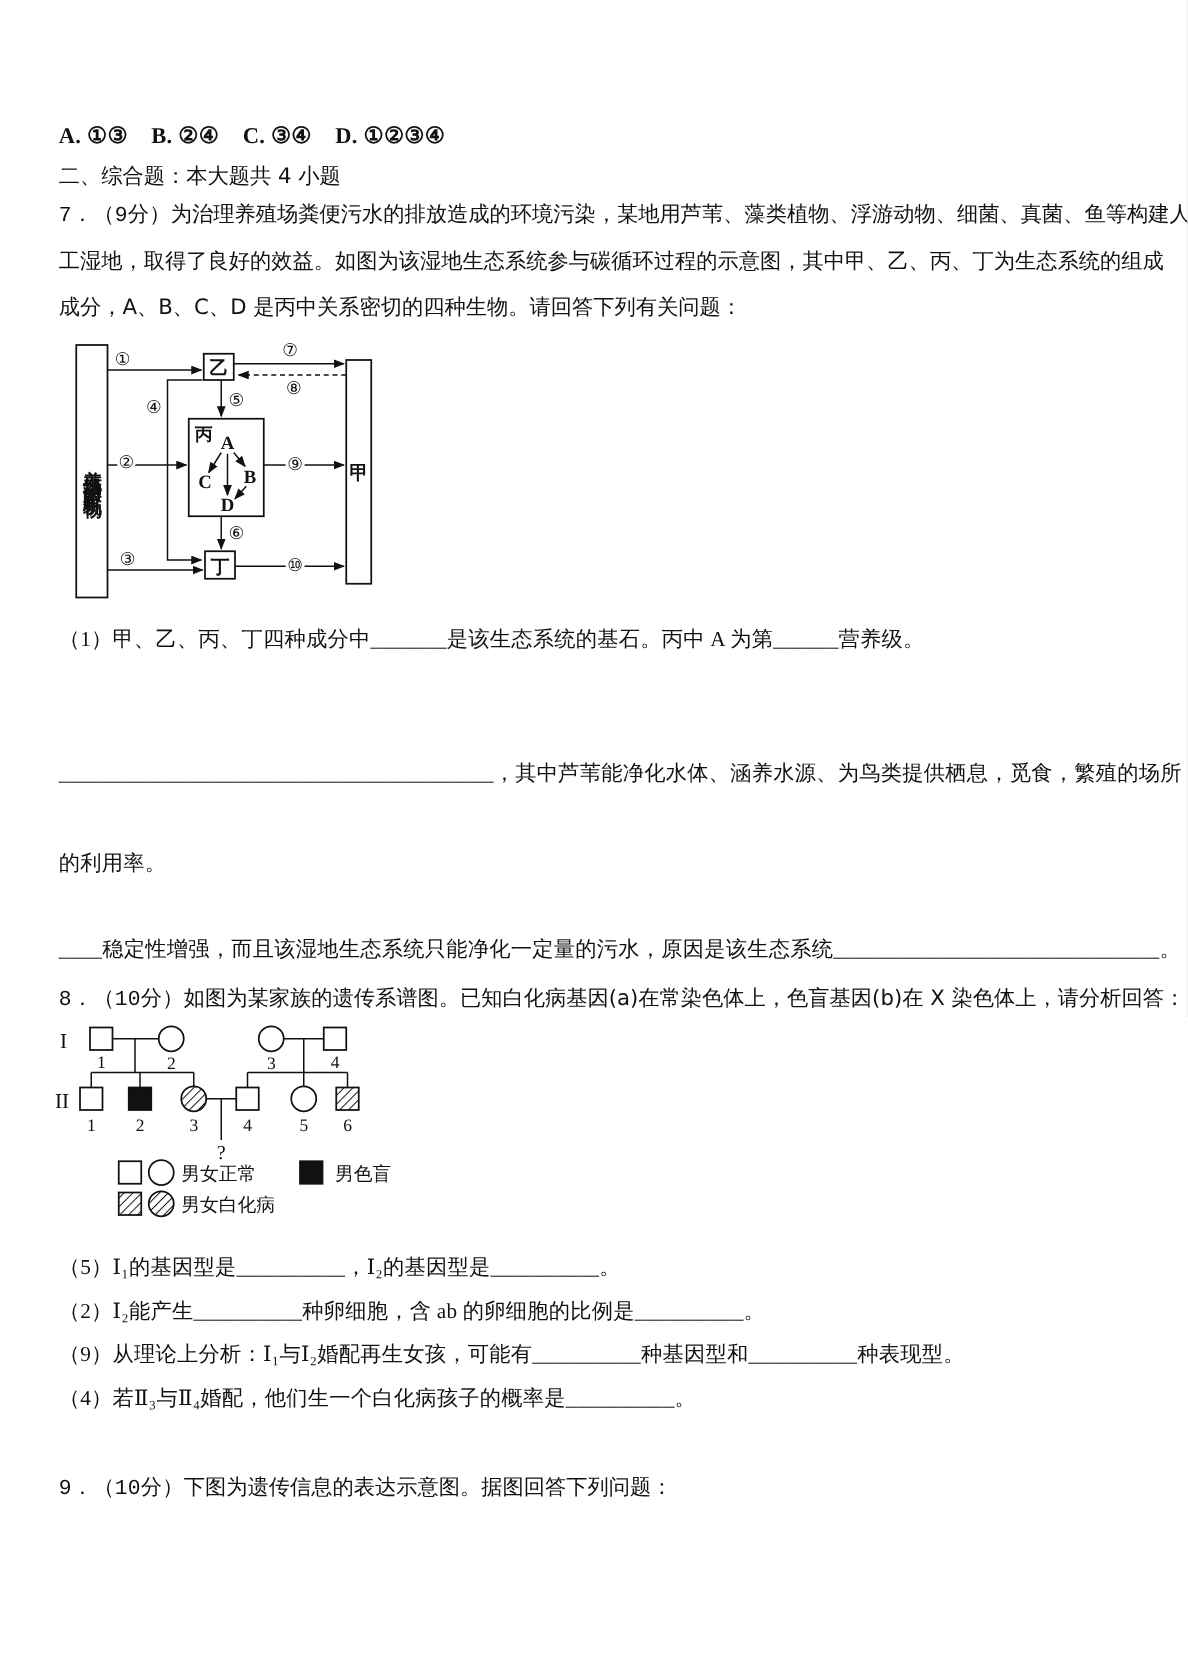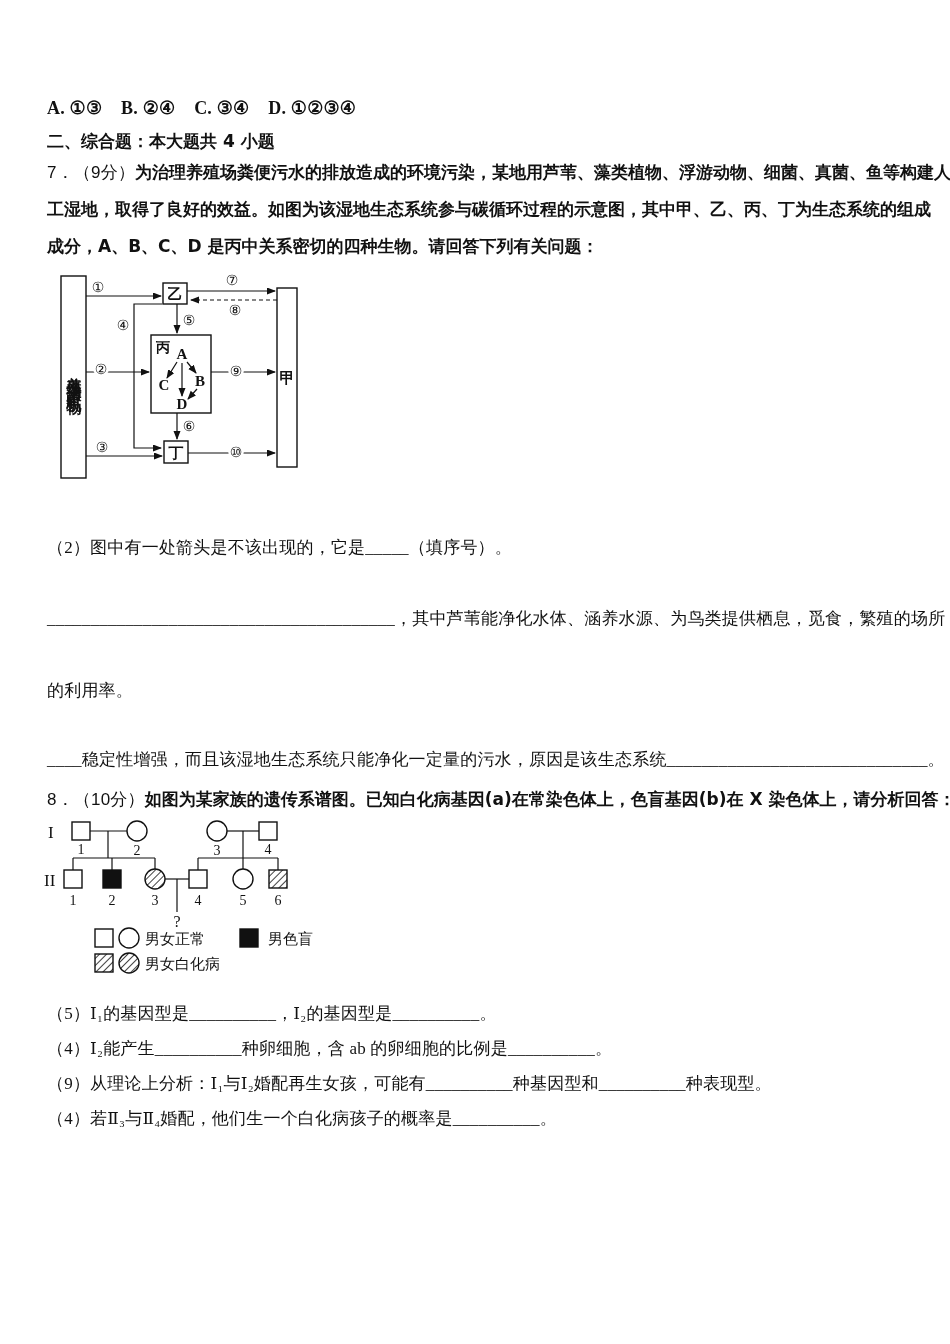--- a/index.html
+++ b/index.html
@@ -10,23 +10,23 @@
     font-family:"Liberation Serif","DejaVu Serif",serif;
     color:#111;
     overflow:hidden;
   }
   .line{
     position:absolute;left:47px;
     font-size:17px;line-height:24px;
     white-space:pre;
     letter-spacing:0.2px;
   }
-  .bold-sans{font-family:"DejaVu Sans",sans-serif;font-weight:700;letter-spacing:0;}
+  .bold-sans{font-family:"DejaVu Sans",sans-serif;font-weight:400;letter-spacing:0;}
   .bold-serif{font-weight:700;}
-  .prefix{font-family:Liberation Sans, sans-serif;font-weight:400;}
+  .prefix{font-family:Liberation Mono, monospace;font-weight:400;}
   .diagram-wrap{position:absolute;}
   .vtext{
     position:absolute;
     writing-mode:vertical-lr;text-orientation:upright;
     font-family:"DejaVu Sans",sans-serif;font-weight:700;
     font-size:15px;line-height:25px;letter-spacing:3px;
     display:flex;align-items:center;justify-content:center;
   }
   svg text{font-family:"Liberation Serif","DejaVu Serif",serif;fill:#111;}
   svg .cjk{font-family:"DejaVu Sans",sans-serif;font-weight:700;}
@@ -96,21 +96,21 @@
       <text class="num" x="134" y="163" text-anchor="middle">⑥</text>
       <text class="num" x="177" y="17" text-anchor="middle">⑦</text>
       <text class="num" x="180" y="47" text-anchor="middle">⑧</text>
       <text class="num" x="181" y="108" text-anchor="middle">⑨</text>
       <text class="num" x="181" y="189" text-anchor="middle">⑩</text>
     </svg>
     
     <div class="vtext" style="left:6px;top:8px;width:25px;height:202px;">养殖场污水中有机物</div>
   </div>
 
-  <div class="line" style="top:536px;">（2）图中有一处箭头是不该出现的，它是_____（填序号）。</div>
+  <div class="line" style="top:500px;">（1）甲、乙、丙、丁四种成分中_______是该生态系统的基石。丙中 A 为第______营养级。</div>
   <div class="line" style="top:607px;">________________________________________，其中芦苇能净化水体、涵养水源、为鸟类提供栖息，觅食，繁殖的场所，</div>
   <div class="line" style="top:679px;">的利用率。</div>
   <div class="line" style="top:748px;">____稳定性增强，而且该湿地生态系统只能净化一定量的污水，原因是该生态系统______________________________。</div>
 
   <div class="line" style="top:787px;"><span class="prefix">8．（10分）</span><span class="bold-sans">如图为某家族的遗传系谱图。已知白化病基因(a)在常染色体上，色盲基因(b)在 X 染色体上，请分析回答：</span></div>
 
   <div class="diagram-wrap" style="left:40px;top:815px;width:300px;height:170px;">
     <svg width="300" height="170" viewBox="0 0 300 170">
       <defs>
         <pattern id="hatch" patternUnits="userSpaceOnUse" width="5" height="5" patternTransform="rotate(45)">
@@ -168,18 +168,19 @@
       <text class="legend-label" x="105" y="129">男女正常</text>
       <rect x="200" y="114" width="18" height="18" fill="#111" stroke="#111" stroke-width="1.4"></rect>
       <text class="legend-label" x="228" y="129">男色盲</text>
       <rect x="55" y="139" width="18" height="18" fill="url(#hatch)" stroke="#111" stroke-width="1.4"></rect>
       <circle cx="89" cy="148" r="10" fill="url(#hatch)" stroke="#111" stroke-width="1.4"></circle>
       <text class="legend-label" x="105" y="154">男女白化病</text>
     </svg>
   </div>
 
   <div class="line" style="top:1002px;">（5）Ⅰ₁的基因型是__________，Ⅰ₂的基因型是__________。</div>
-  <div class="line" style="top:1037px;">（4）Ⅰ₂能产生__________种卵细胞，含 ab 的卵细胞的比例是__________。</div>
+  <div class="line" style="top:1037px;">（2）Ⅰ₂能产生__________种卵细胞，含 ab 的卵细胞的比例是__________。</div>
   <div class="line" style="top:1072px;">（9）从理论上分析：Ⅰ₁与Ⅰ₂婚配再生女孩，可能有__________种基因型和__________种表现型。</div>
   <div class="line" style="top:1107px;">（4）若Ⅱ₃与Ⅱ₄婚配，他们生一个白化病孩子的概率是__________。</div>
 
+  <div class="line" style="top:1178px;"><span class="prefix">9．（10分）</span><span class="bold-sans">下图为遗传信息的表达示意图。据图回答下列问题：</span></div>
 
 </div>
 
 </body></html>

